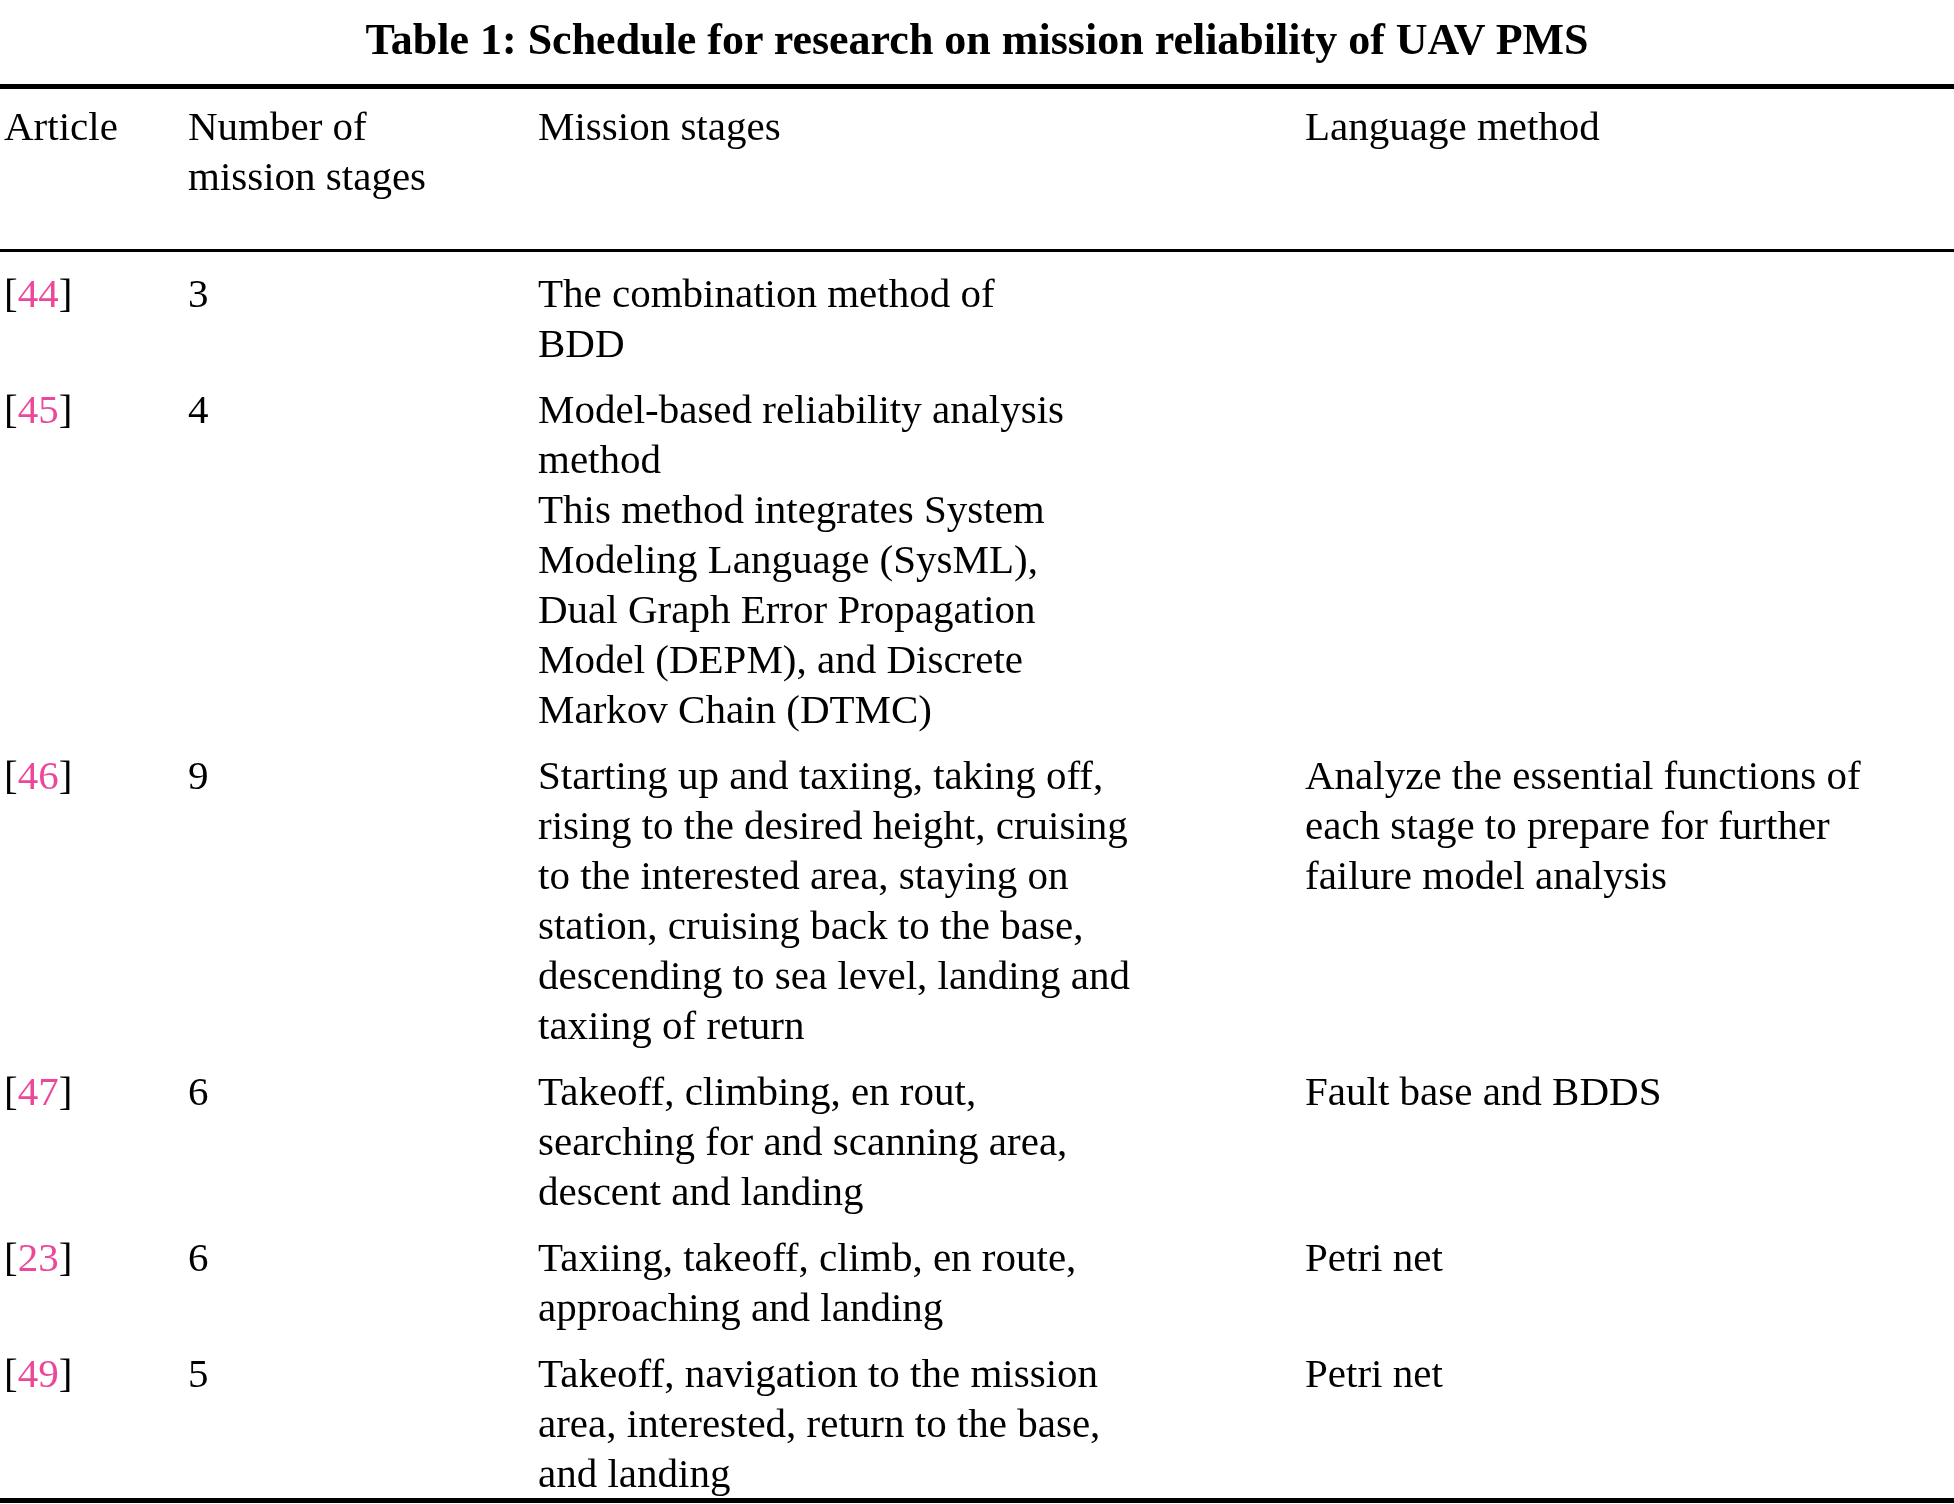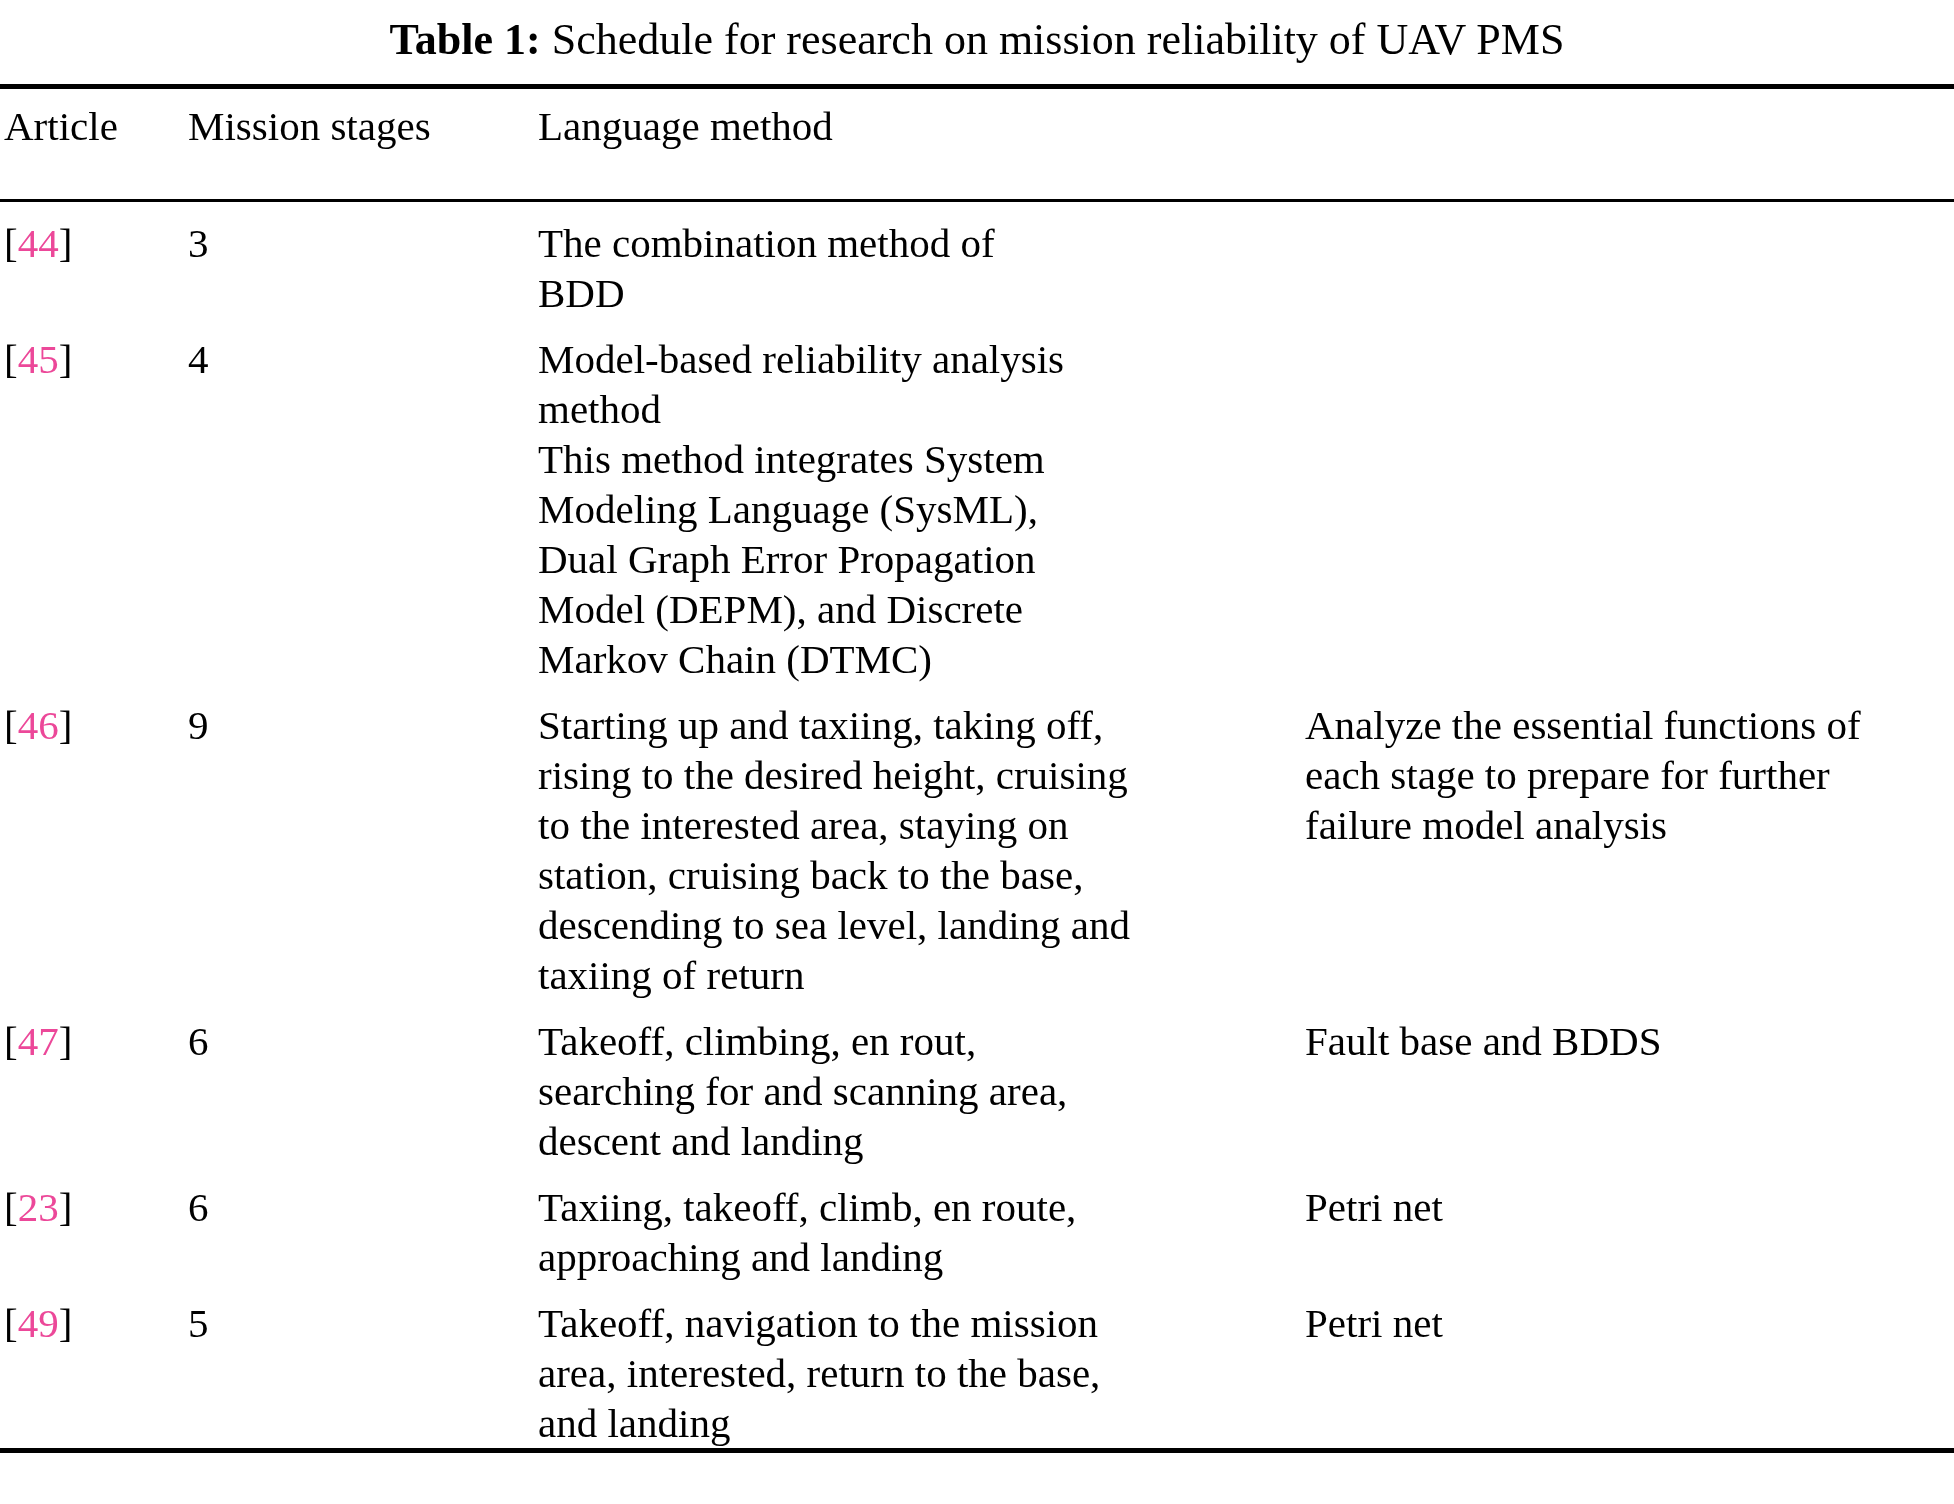--- a/index.html
+++ b/index.html
@@ -23,21 +23,21 @@
   .caption {
     height: 84px;
     box-sizing: border-box;
     padding-top: 12px;
     text-align: center;
     font-size: 44px;
     line-height: 56px;
     white-space: nowrap;
   }
   .caption .cap-label { font-weight: 700; }
-  .caption .cap-text { font-weight: 400; }
+  .caption .cap-text { font-weight: 700; }
   
   .booktab {
     border-top: 5px solid #000000;
     border-bottom: 5px solid #000000;
   }
   .trow {
     display: grid;
     grid-template-columns: 188px 350px 767px 1fr;
     box-sizing: border-box;
   }
@@ -66,20 +66,22 @@
 <div id="page">
 
   <div class="caption">
     <span class="cap-label">Table 1:</span><span class="cap-text"> Schedule for research on mission reliability of UAV PMS</span>
   </div>
 
   <div class="booktab">
 
     <div class="trow thead">
       <div class="cell-article">Article</div>
+      <div>Number of
+mission stages</div>
       <div class="cell-mission">Mission stages</div>
       <div class="cell-solution">Language method</div>
     </div>
 
     <div class="trow">
       <div class="cell-article"><span class="cite-bracket">[</span><span class="cite-num">44</span><span class="cite-bracket">]</span></div>
       <div>3</div>
       <div class="cell-solution">The combination method of
 BDD</div>
     </div>

